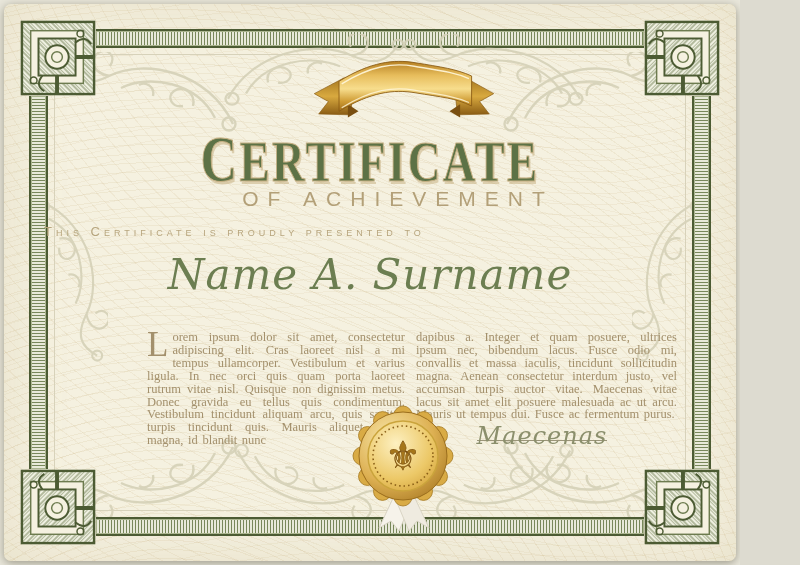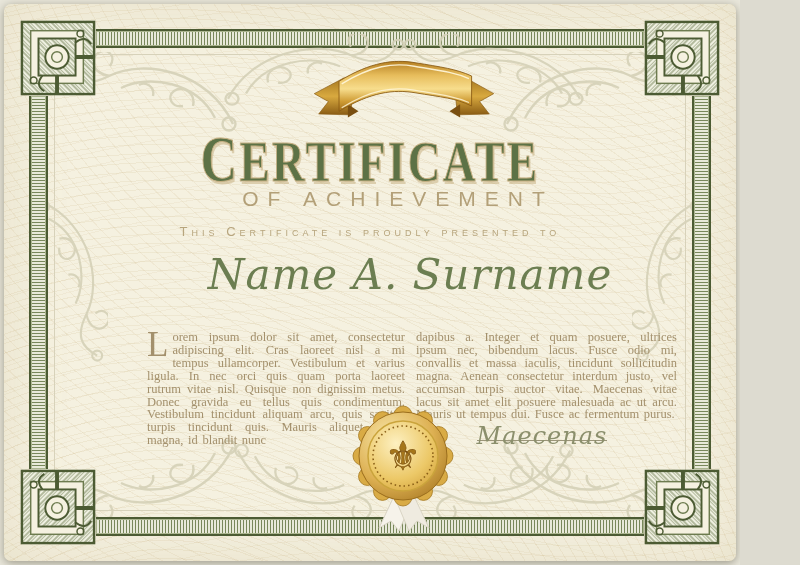--- a/index.html
+++ b/index.html
@@ -51,28 +51,29 @@
     text-shadow:2px 3px 0 rgba(199,177,131,.55);
     transform:scaleX(.78);
   }
   .title::first-letter{font-size:1.12em;}
   .subtitle{
     position:absolute;top:183px;left:0;width:100%;margin:0;text-align:center;
     font-size:21px;letter-spacing:9px;color:#b3a078;text-transform:uppercase;
     font-family:"Liberation Sans",sans-serif;font-weight:400;padding-left:28px;
   }
   .presented{
-    position:absolute;top:220px;left:0;width:100%;margin:0;text-align:center;
+    position:absolute;top:220px;left:0;width:100%;margin:0;
     font-size:13px;letter-spacing:4px;color:#b7a57d;font-variant:small-caps;
     font-family:"Liberation Sans",sans-serif;
+    padding-left:40px;
   }
   .recipient{
     position:absolute;top:246px;left:0;width:100%;margin:0;text-align:center;
     font-size:42px;font-style:italic;color:#6c7e51;
-    font-family:"DejaVu Serif",serif;letter-spacing:1px;padding-left:40px;
+    font-family:"DejaVu Serif",serif;letter-spacing:1px;
   }
   .bodycol{
     position:absolute;top:327px;text-align:justify;
     font-size:12.5px;line-height:12.9px;color:#a3906c;
     font-family:"Liberation Serif",serif;word-spacing:1.5px;
   }
   .bodycol.lft{left:143px;width:258px;}
   .bodycol.rgt{left:412px;width:261px;}
   .bodycol.lft::first-letter{
     float:left;font-size:35px;line-height:26px;padding:1px 4px 0 0;color:#a3906c;

